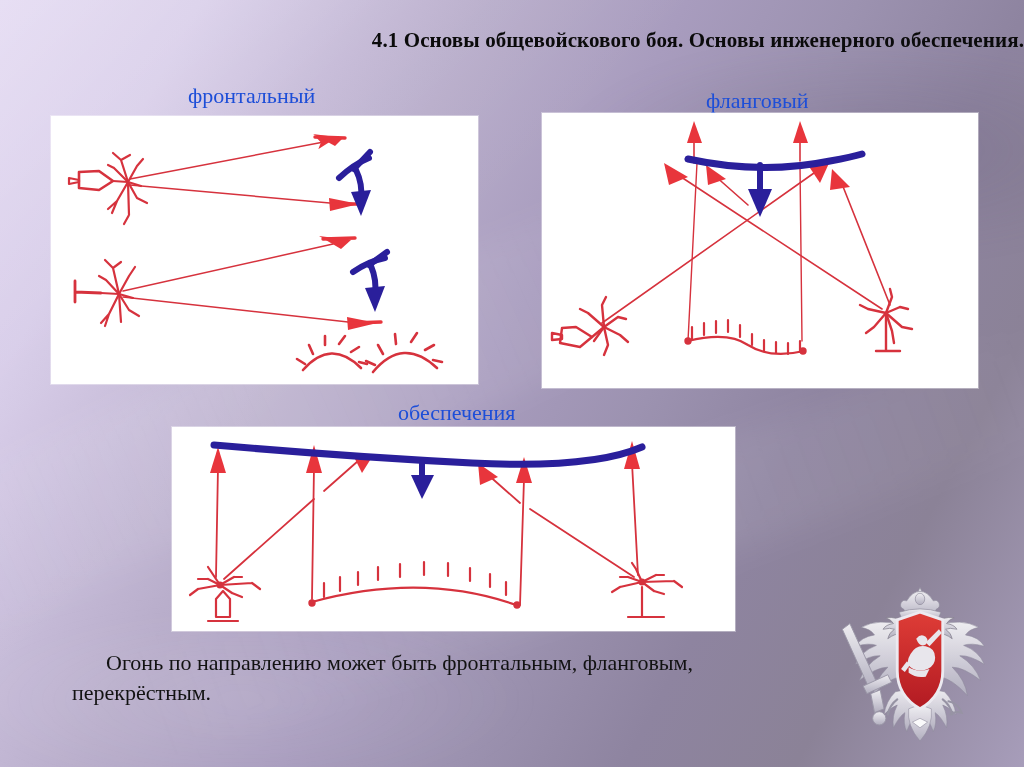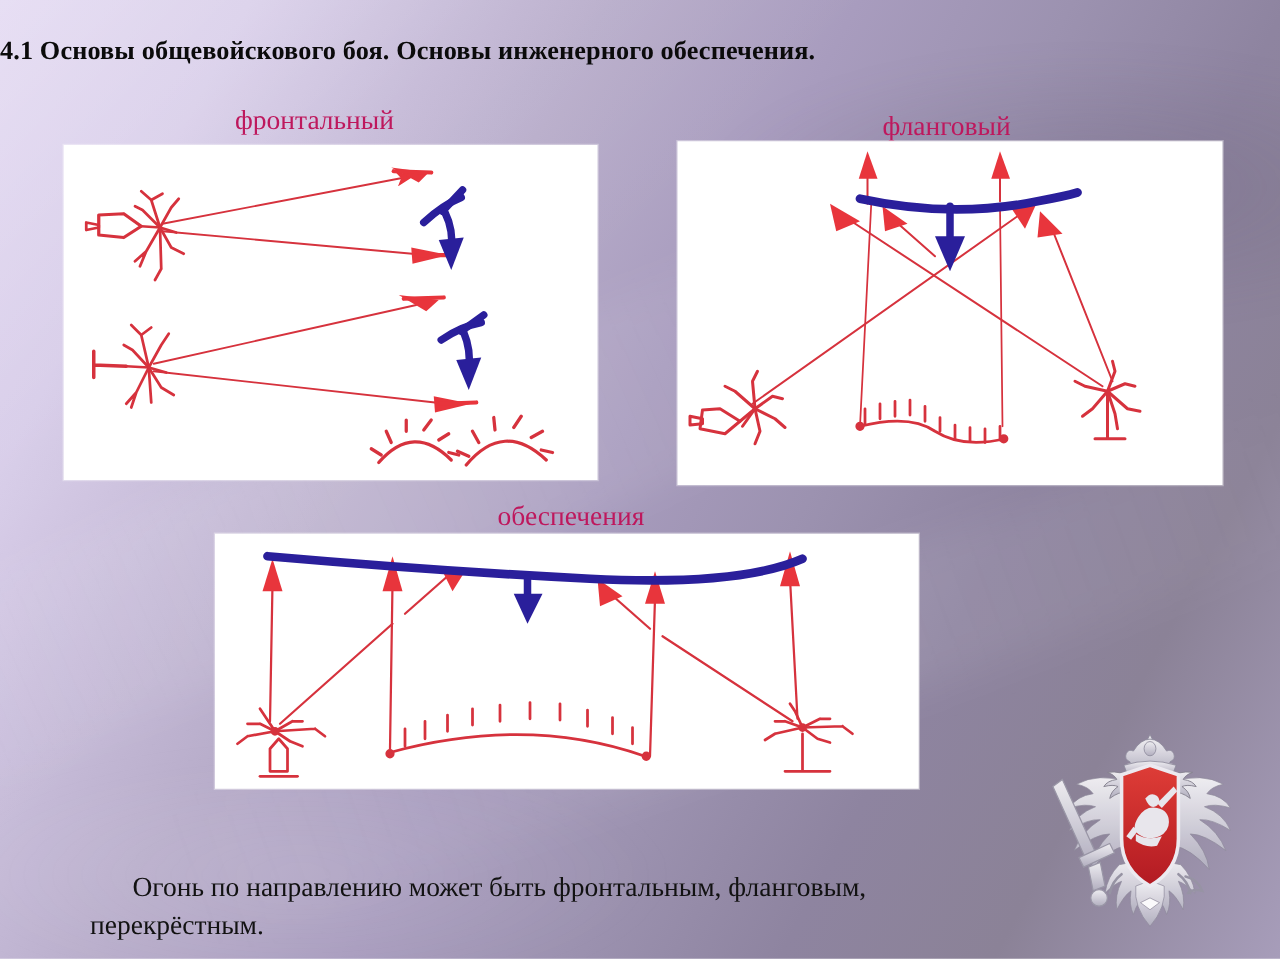--- a/index.html
+++ b/index.html
@@ -52,32 +52,32 @@
   }
   .streak-4 {
     left: -60px; top: 600px; width: 600px; height: 200px;
     background: radial-gradient(ellipse at center, rgba(255,255,255,0.10), rgba(255,255,255,0.0) 70%);
     filter: blur(12px);
   }
 
   #title {
     position: absolute;
     left: 0; right: 0; top: 28px;
-    text-align: left;
+    text-align: right;
     font-weight: bold;
     font-size: 21px;
     color: #0b0b0b;
     letter-spacing: 0.1px;
     white-space: nowrap;
   }
 
   .panel-label {
     position: absolute;
     font-size: 22px;
-    color: #be185d;
+    color: #1d4ed8;
     white-space: nowrap;
   }
   #label-frontal { left: 188px; top: 83px; }
   #label-flank   { left: 706px; top: 88px; }
   #label-cross   { left: 398px; top: 400px; }
 
   .photo {
     position: absolute;
     background: #ffffff;
     box-shadow: 0 0 0 1px rgba(255,255,255,0.35);
@@ -90,21 +90,20 @@
   .photo svg { display: block; width: 100%; height: 100%; }
 
   #caption {
     position: absolute;
     left: 72px; top: 648px;
     width: 700px;
     font-size: 22px;
     line-height: 30px;
     color: #121212;
     text-indent: 34px;
-    margin-top: 47px;
   }
 
   #emblem {
     position: absolute;
     left: 822px; top: 580px;
     width: 196px; height: 180px;
     opacity: 0.96;
   }
   #emblem svg { display: block; width: 100%; height: 100%; }
 </style>

